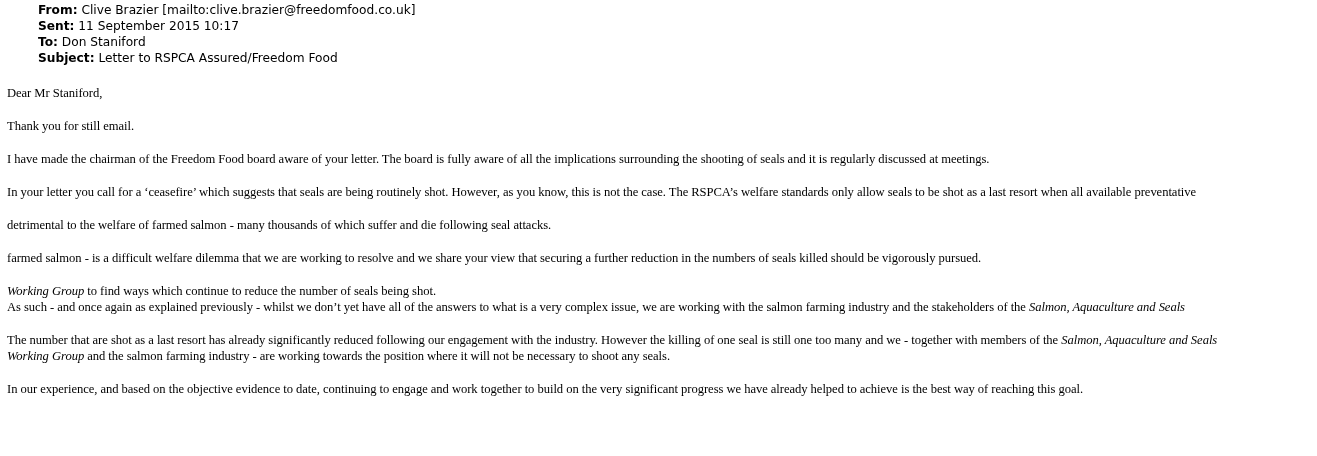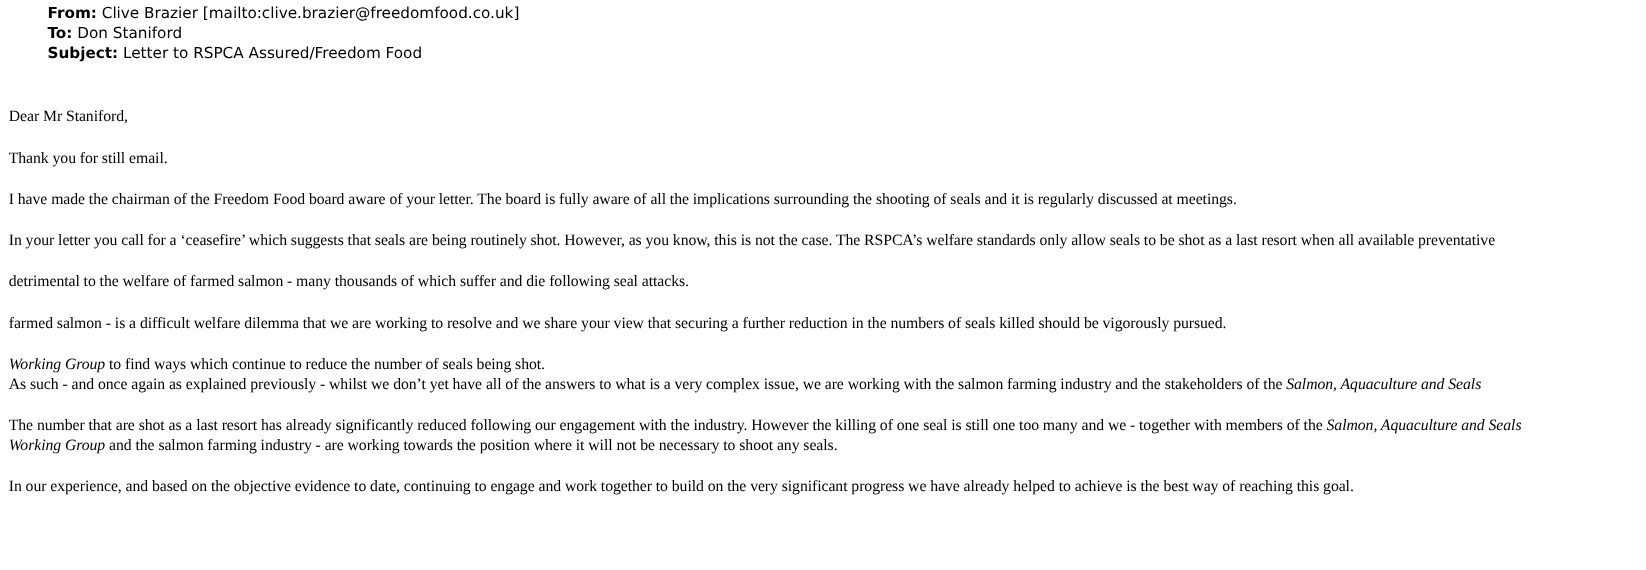--- a/index.html
+++ b/index.html
@@ -12,20 +12,24 @@
     .gap { height: 17px; }
     i { font-style: italic; }
   </style>
 </head>
 <body>
 
 <div class="header">
   <div class="header-row">
     <b>From:</b>
     <span>Clive Brazier [mailto:clive.brazier@freedomfood.co.uk]</span>
+  </div>
+  <div class="header-row">
+    <b>Sent:</b>
+    <span>11 September 2015 10:17</span>
   </div>
   <div class="header-row">
     <b>To:</b>
     <span>Don Staniford</span>
   </div>
   <div class="header-row">
     <b>Subject:</b>
     <span>Letter to RSPCA Assured/Freedom Food</span>
   </div>
 </div>

